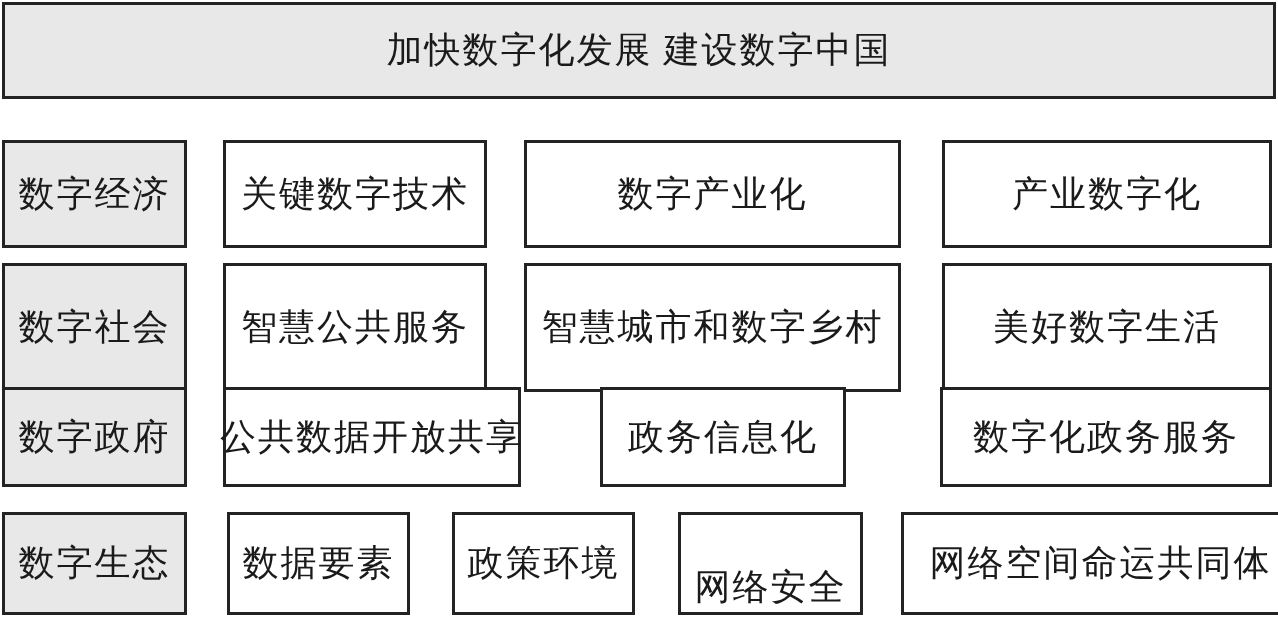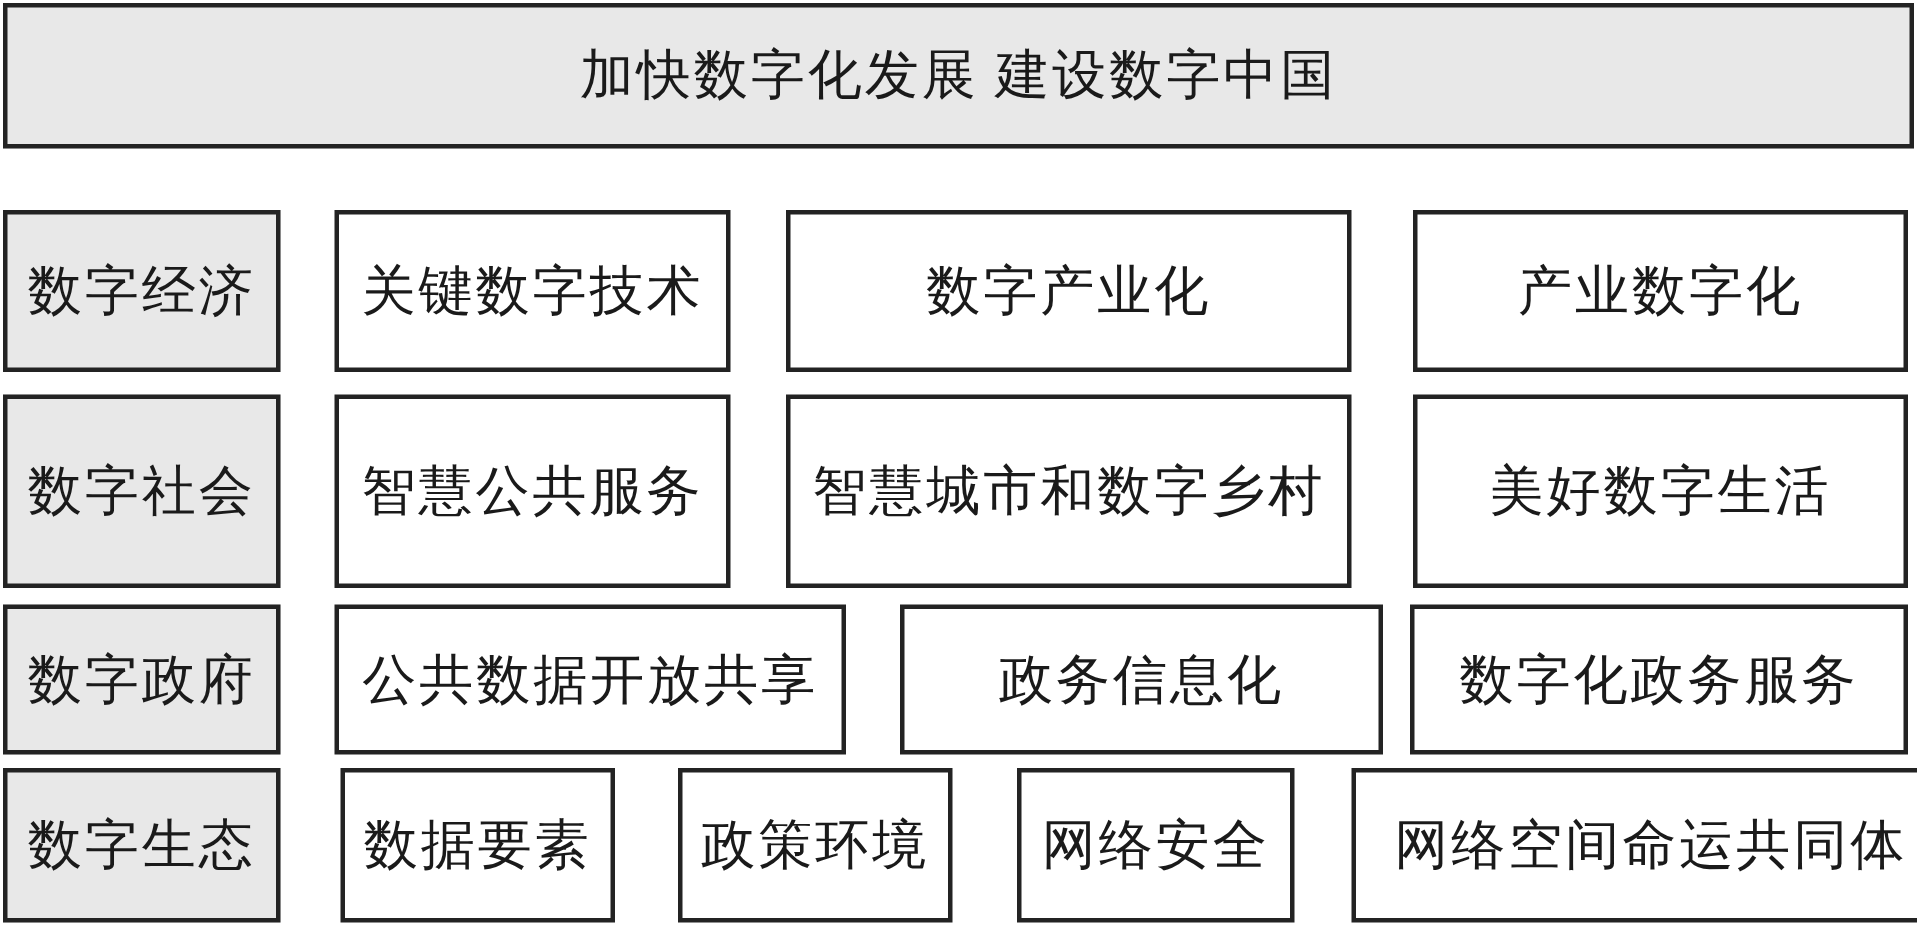--- a/index.html
+++ b/index.html
@@ -30,40 +30,40 @@
     text-align: center;
   }
   .gray { background: #e8e8e8; }
 
   
   .title-box { left: 2px; top: 2px; width: 1274px; height: 97px; }
 
   
   .r1 { top: 140px; height: 108px; }
   .r2 { top: 263px; height: 129px; }
-  .r3 { top: 403px; height: 100px; }
+  .r3 { top: 387px; height: 100px; }
   .r4 { top: 512px; height: 103px; }
 
   
   .lbl { left: 2px; width: 185px; }
 
   
   .c12-a { left: 223px; width: 264px; }
   .c12-b { left: 524px; width: 377px; }
   .c12-c { left: 942px; width: 330px; }
 
   
-  .c3-a { left: 223px; width: 341px; }
-  .c3-b { left: 600px; width: 322px; justify-content: center; }
+  .c3-a { left: 223px; width: 298px; }
+  .c3-b { left: 600px; width: 246px; justify-content: center; }
   .c3-c { left: 940px; width: 332px; }
 
   
   .c4-a { left: 227px; width: 183px; }
   .c4-b { left: 452px; width: 183px; text-align: center; }
-  .c4-c { left: 678px; width: 185px; }
+  .c4-c { left: 678px; width: 185px; align-items: flex-end; }
   .c4-d { left: 901px; width: 399px; }
 </style>
 </head>
 <body>
 
 <div class="canvas">
 
   <div class="box gray title-box">
     <span>加快数字化发展  建设数字中国</span>
   </div>

